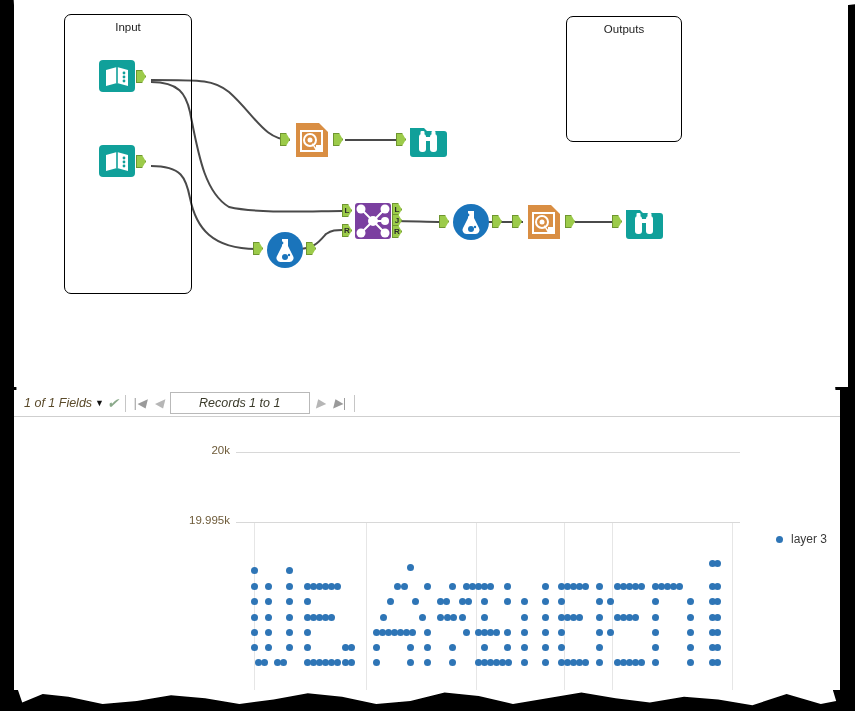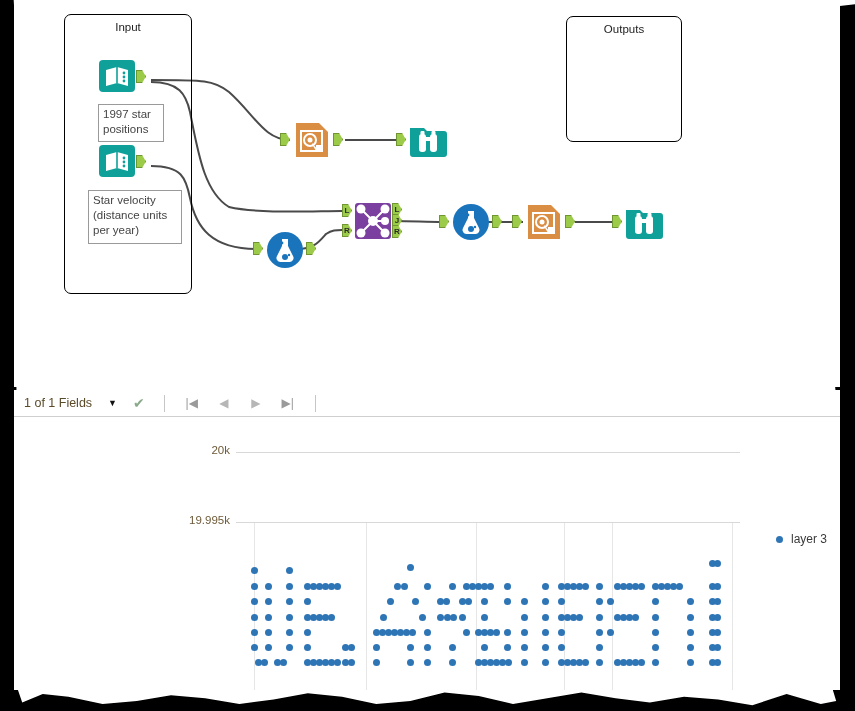--- a/index.html
+++ b/index.html
@@ -24,21 +24,21 @@
       76.0% 98.8%, 72.0% 98.2%, 68.0% 97.4%, 64.0% 98.2%, 60.0% 99.0%,
       56.0% 97.9%, 52.0% 97.4%, 48.0% 98.6%, 44.0% 99.0%, 40.0% 98.0%,
       36.0% 97.5%, 32.0% 98.4%, 28.0% 99.0%, 24.0% 98.2%, 20.0% 97.8%,
       16.0% 98.6%, 12.0% 99.0%, 8.0% 98.0%, 5.0% 97.6%, 2.6% 98.8%,
       1.8% 96.0%, 2.1% 88.0%, 1.9% 76.0%, 2.0% 64.0%, 1.9% 52.0%,
       2.0% 40.0%, 1.9% 28.0%, 2.0% 16.0%, 1.9% 6.0%
     );
   }
 
   
-  #canvas{position:absolute;left:14px;top:2px;width:826px;height:385px;background:#fff;overflow:hidden;}
+  #canvas{position:absolute;left:14px;top:2px;width:826px;height:385px;background:#fff;overflow:hidden;padding-left:8px;}
 
   .container-box{position:absolute;border:1.5px solid #000;border-radius:7px;background:transparent;}
   .container-title{position:absolute;width:100%;text-align:center;top:6px;font-size:11.5px;color:#222;}
 
   .annot{position:absolute;border:1px solid #9a9a9a;background:#fff;color:#444;
          font-size:11.5px;line-height:15px;padding:2px 4px;box-sizing:border-box;}
 
   .node{position:absolute;width:36px;height:36px;}
   .node svg{display:block;}
 
@@ -58,21 +58,21 @@
   .layout-btn.sel{outline:2px solid #8fc0e8;outline-offset:1px;border-color:#2b6fa8;}
   .lb-inner{position:absolute;inset:3px;border:2px solid #2f5d7a;box-sizing:border-box;}
   .lb-v{position:absolute;left:50%;top:3px;bottom:3px;width:2px;background:#2f5d7a;}
   .lb-h{position:absolute;top:50%;left:3px;right:3px;height:2px;background:#2f5d7a;}
   #rec-info{font-size:12px;color:#5a4a2a;margin-left:12px;padding:0 10px 0 4px;border-left:1px solid #b4b4b4;border-right:1px solid #b4b4b4;height:19px;line-height:19px;}
 
   #tabs{height:22px;background:#f0f0f0;display:flex;align-items:flex-end;padding-left:10px;border-bottom:1px solid #cfcfcf;}
   .tab{font-size:12px;color:#111;padding:2px 8px 3px 8px;background:#f0f0f0;border:1px solid transparent;}
   .tab.active{border:1px dotted #444;background:#f7f7f7;}
 
-  #navbar{height:26px;background:#fff;display:flex;align-items:center;border-bottom:1px solid #cfcfcf;padding-left:10px;gap:16px;}
+  #navbar{height:26px;background:#fff;display:flex;align-items:center;border-bottom:1px solid #cfcfcf;padding-left:10px;gap:3px;font-style:italic;}
   #fields-sel{font-size:12.5px;color:#5a4a2a;}
   .caret{font-size:9px;color:#111;}
   .check{color:#8aa98a;font-size:14px;}
   .sep{width:1px;height:17px;background:#c6c6c6;margin:0 3px;}
   .navbtn{color:#b6b6b6;font-size:12px;width:16px;text-align:center;}
   .navbtn.dark{color:#9a9a9a;}
   #records-box{border:1px solid #b9b9b9;height:20px;min-width:138px;text-align:center;font-size:12.5px;color:#3a3a2a;line-height:20px;}
 
   
   #plot{position:absolute;left:0;top:104px;width:826px;height:196px;background:#fff;}
@@ -127,36 +127,34 @@
         <path d="M19 10 L8 13 L8 29 L19 26 Z" fill="#fff"></path>
         <path d="M19 10 L30 13 L30 29 L19 26 Z" fill="#fff"></path>
         <path d="M19 10 L19 26" stroke="#10a09a" stroke-width="1.6"></path>
         <circle cx="26" cy="16" r="1.4" fill="#10a09a"></circle>
         <circle cx="26" cy="20" r="1.4" fill="#10a09a"></circle>
         <circle cx="26" cy="24" r="1.4" fill="#10a09a"></circle>
       </svg>
       <div class="port out" style="left:38px;top:13px;"></div>
     </div>
 
-    <div class="annot" style="left:84px;top:102px;width:66px;height:38px;">1997 star positions</div>
 
     <div class="node" style="left:84px;top:140px;">
       <svg width="38" height="38" viewBox="0 0 38 38">
         <rect x="1" y="3" width="36" height="32" rx="4" fill="#10a09a"></rect>
         <path d="M19 10 L8 13 L8 29 L19 26 Z" fill="#fff"></path>
         <path d="M19 10 L30 13 L30 29 L19 26 Z" fill="#fff"></path>
         <path d="M19 10 L19 26" stroke="#10a09a" stroke-width="1.6"></path>
         <circle cx="26" cy="16" r="1.4" fill="#10a09a"></circle>
         <circle cx="26" cy="20" r="1.4" fill="#10a09a"></circle>
         <circle cx="26" cy="24" r="1.4" fill="#10a09a"></circle>
       </svg>
       <div class="port out" style="left:38px;top:13px;"></div>
     </div>
 
-    <div class="annot" style="left:74px;top:188px;width:94px;height:54px;">Star velocity (distance units per year)</div>
 
     <div class="node" style="left:276px;top:117px;">
       <div class="port in" style="left:-10px;top:14px;"></div>
       <svg width="42" height="42" viewBox="0 0 42 42">
         <path d="M6 4 H29 L38 13 V38 H6 Z" fill="#d98e43"></path>
         <rect x="11" y="12" width="21" height="20" fill="none" stroke="#fff" stroke-width="2"></rect>
         <circle cx="20" cy="21" r="6" fill="none" stroke="#fff" stroke-width="2"></circle>
         <circle cx="20" cy="21" r="2.5" fill="#fff"></circle>
         <path d="M22 24 l6 7 -2 1 -4 -7z" fill="#fff"></path>
         <rect x="26" y="26" width="5" height="6" fill="#fff"></rect>
@@ -256,20 +254,21 @@
 
 
 
     <div id="navbar">
       <span id="fields-sel">1 of 1 Fields</span>
       <span class="caret">▼</span>
       <span class="check">✔</span>
       <span class="sep"></span>
       <span class="navbtn dark">|◀</span>
       <span class="navbtn">◀</span>
+      <div id="records-box">Records 1 to 1</div>
       <span class="navbtn">▶</span>
       <span class="navbtn dark">▶|</span>
       <span class="sep"></span>
     </div>
 
     <div id="plot">
       <div id="plotarea"></div>
       <div id="legend">
         <span class="legdot"></span>
         <span>layer 3</span>

